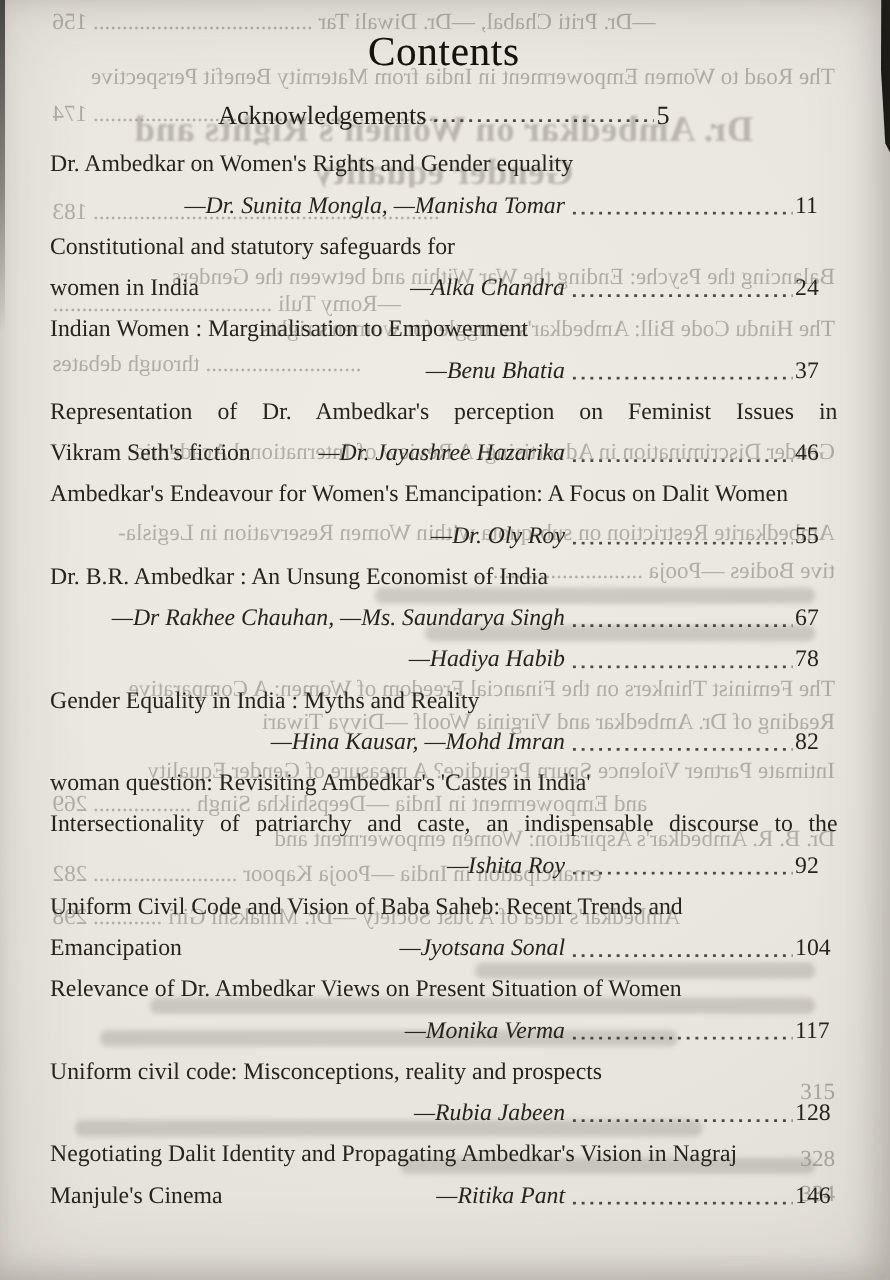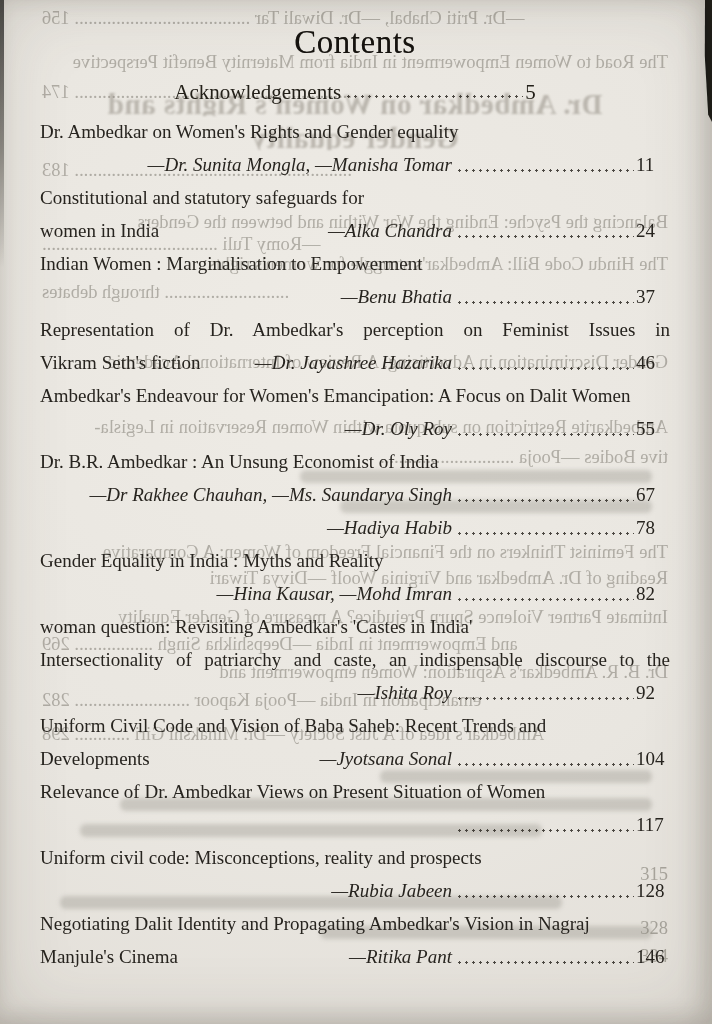--- a/index.html
+++ b/index.html
@@ -199,31 +199,32 @@
           <div class="row-author">
             <span class="spacer"></span>
             <span class="author">—Ishita Roy</span>
             <span class="leader"></span>
             <span class="pagenum">92</span>
           </div>
         </div>
         <div class="toc-entry">
           <div class="row-title">Uniform Civil Code and Vision of Baba Saheb: Recent Trends and</div>
           <div class="row-author">
-            <span class="inline-left">Developments</span>
+            <span class="inline-left">Emancipation</span>
             <span class="spacer"></span>
             <span class="author">—Jyotsana Sonal</span>
             <span class="leader"></span>
             <span class="pagenum">104</span>
           </div>
         </div>
         <div class="toc-entry">
           <div class="row-title">Relevance of Dr. Ambedkar Views on Present Situation of Women</div>
           <div class="row-author">
             <span class="spacer"></span>
+            <span class="author">—Monika Verma</span>
             <span class="leader"></span>
             <span class="pagenum">117</span>
           </div>
         </div>
         <div class="toc-entry">
           <div class="row-title">Uniform civil code: Misconceptions, reality and prospects</div>
           <div class="row-author">
             <span class="spacer"></span>
             <span class="author">—Rubia Jabeen</span>
             <span class="leader"></span>

